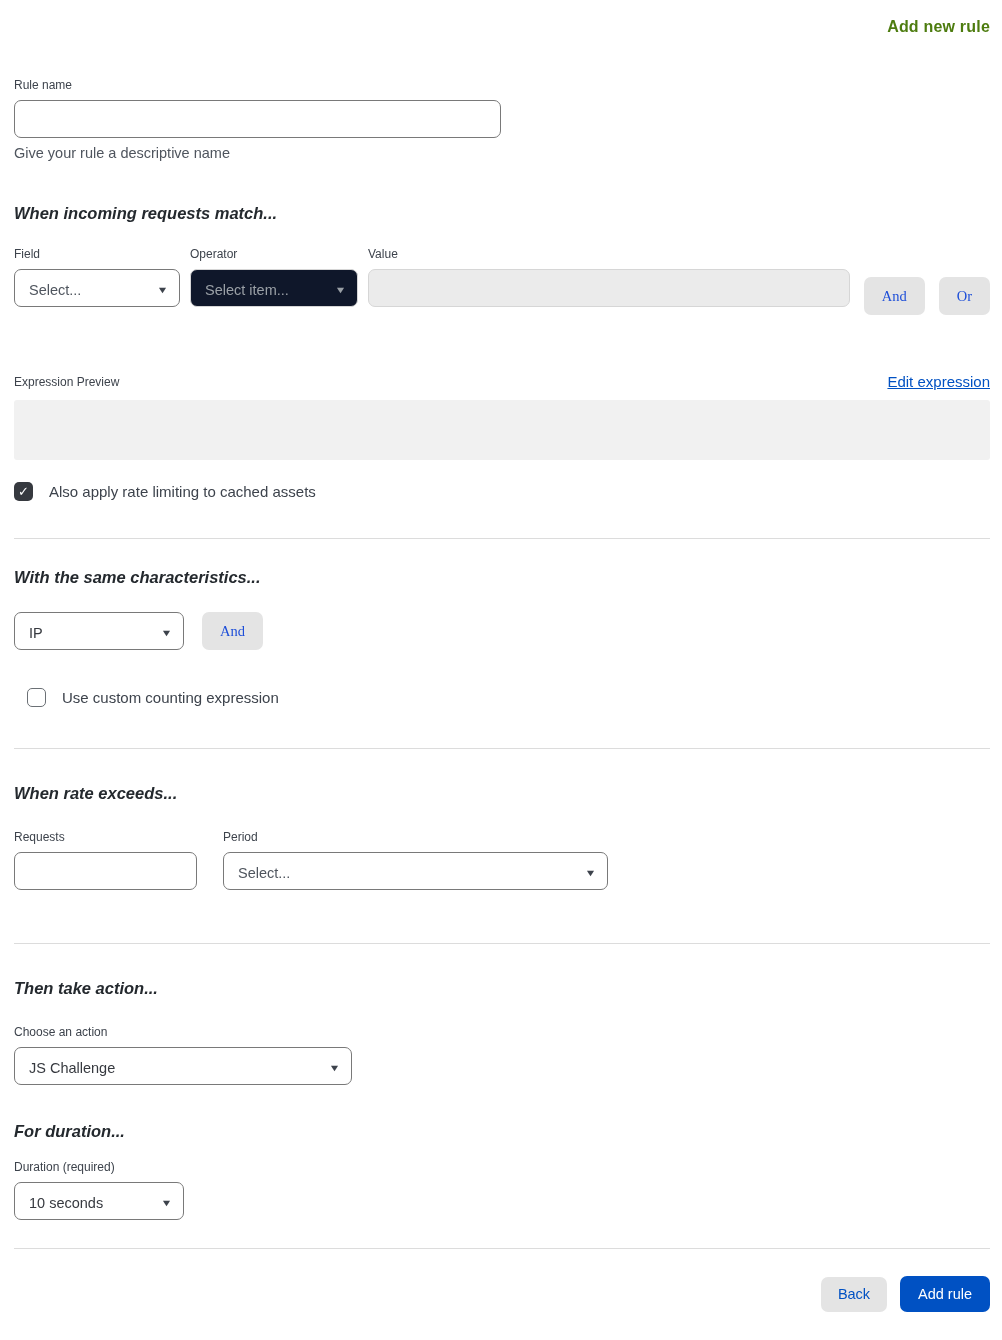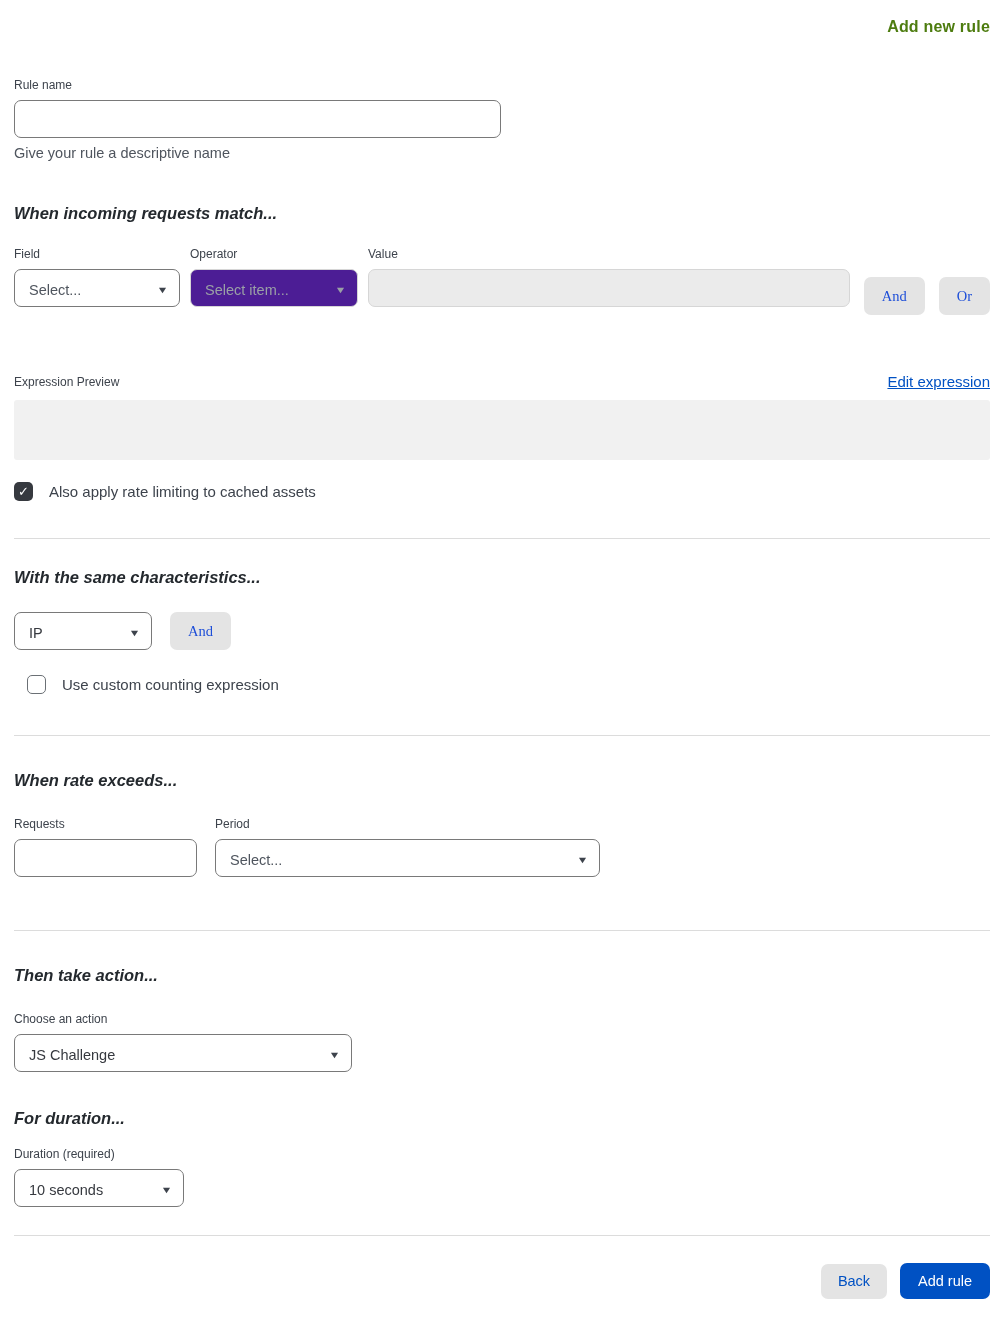--- a/index.html
+++ b/index.html
@@ -45,21 +45,21 @@
     justify-content: space-between;
     padding: 4px 12px 0 14px;
     font-size: 14.5px;
     color: #4f555e;
     cursor: pointer;
   }
   .select .sel-value { color: #4f555e; }
   .select.filled .sel-value { color: #36393f; }
   .select .chev { font-size: 9px; color: #3d434c; transform: scaleX(1.35); margin-left: 8px; }
   .select.disabled {
-    background: #4c1d95;
+    background: #0f172a;
     border-color: #d6d6d6;
     cursor: default;
     text-align: right;
   }
   .select.disabled .sel-value { color: #9aa0a6; }
   .select.disabled .chev { color: #9aa0a6; }
 
   .btn-gray {
     height: 38px;
     background: #e4e4e4;
@@ -175,35 +175,35 @@
     <div class="checkbox checked">
       <span>✓</span>
     </div>
     <div class="checkbox-label">Also apply rate limiting to cached assets</div>
   </div>
 
   <hr class="divider" style="margin-top:37px;">
 
   <div class="section-heading" style="margin-top:29px;">With the same characteristics...</div>
   <div class="row" style="margin-top:25px; gap:18px; align-items:center;">
-    <div class="select filled" style="width:138px;">
+    <div class="select filled" style="width:170px;">
       <span class="sel-value">IP</span>
       <span class="chev">▼</span>
     </div>
     <button class="btn-gray">And</button>
   </div>
-  <div class="checkbox-row" style="margin-top:25px;padding-left:13px;">
+  <div class="checkbox-row" style="margin-top:38px;padding-left:13px;">
     <div class="checkbox unchecked"></div>
     <div class="checkbox-label">Use custom counting expression</div>
   </div>
 
   <hr class="divider" style="margin-top:41px;">
 
   <div class="section-heading" style="margin-top:35px;">When rate exceeds...</div>
-  <div class="row" style="margin-top:27px; gap:18px;">
+  <div class="row" style="margin-top:27px; gap:26px;">
     <div style="width:183px;">
       <div class="field-label">Requests</div>
       <input class="text-input" type="text" value="" style="">
     </div>
     <div style="width:385px;">
       <div class="field-label">Period</div>
       <div class="select">
         <span class="sel-value">Select...</span>
         <span class="chev">▼</span>
       </div>

